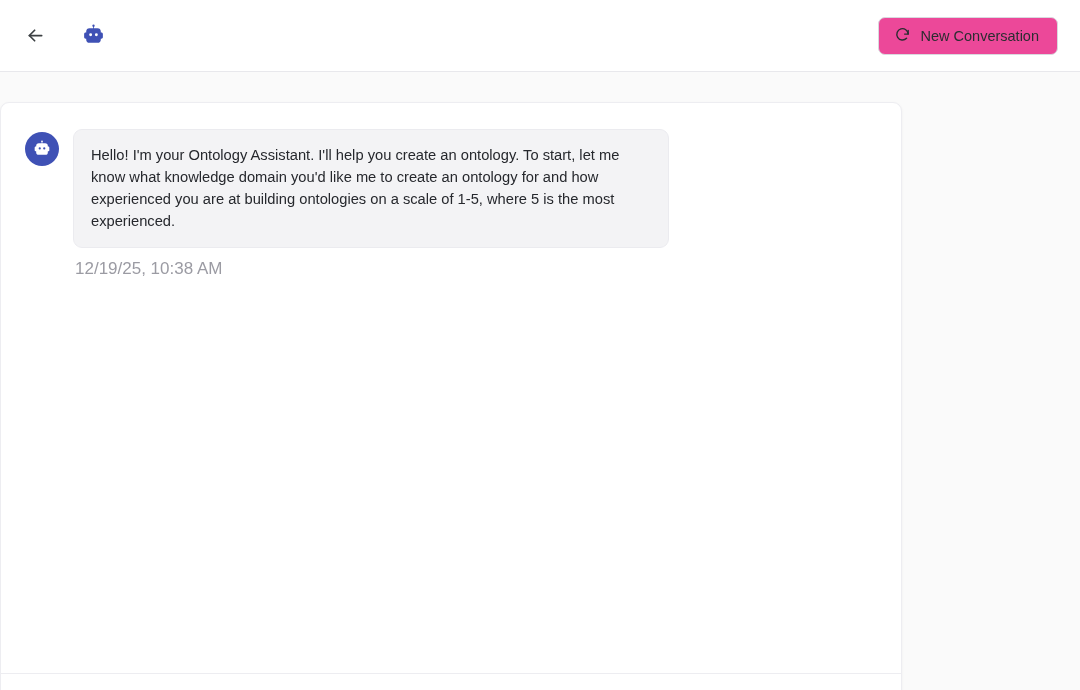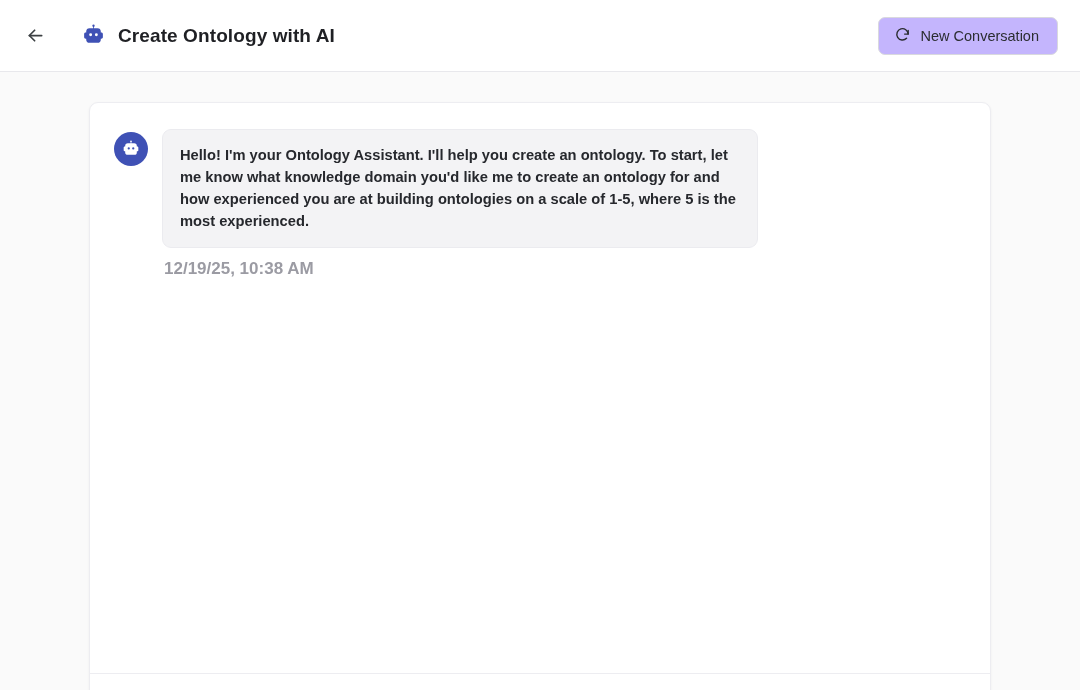--- a/index.html
+++ b/index.html
@@ -59,42 +59,40 @@
   }
   .header-spacer { flex: 1 1 auto; }
   .new-conv-btn {
     display: flex;
     align-items: center;
     gap: 9px;
     height: 38px;
     padding: 0 18px 0 15px;
     border: 1px solid #d9d9de;
     border-radius: 7px;
-    background: #c4b5fd;
+    background: #ec4899;
     cursor: pointer;
     color: #2b2d31;
     font-size: 14.5px;
   }
   .refresh-icon {
     width: 18px;
     height: 18px;
     display: flex;
     align-items: center;
     justify-content: center;
     color: #2b2d31;
   }
 
   
   .body-area {
     flex: 1 1 auto;
     display: flex;
-    justify-content: center;
     padding: 30px 0 0 0;
     overflow: hidden;
-    font-weight: bold;
   }
   .chat-card {
     width: 902px;
     height: 660px;
     background: #ffffff;
     border: 1px solid #ededf1;
     border-radius: 9px;
     box-shadow: 0 1px 3px rgba(16,24,40,0.05);
     display: flex;
     flex-direction: column;
@@ -164,21 +162,20 @@
         <polyline points="11 18 5 12 11 6"></polyline>
       </svg>
     </div>
 
     <div class="header-bot-icon">
       <svg width="25" height="25" viewBox="0 0 24 24" fill="currentColor">
         <path d="M12 1.5a1.15 1.15 0 0 1 1.15 1.15c0 .5-.32.93-.77 1.09V5h3.37A3.25 3.25 0 0 1 19 8.25V9h.6c.77 0 1.4.63 1.4 1.4v3.2c0 .77-.63 1.4-1.4 1.4H19v.75A3.25 3.25 0 0 1 15.75 19h-7.5A3.25 3.25 0 0 1 5 15.75V15h-.6A1.4 1.4 0 0 1 3 13.6v-3.2c0-.77.63-1.4 1.4-1.4H5v-.75A3.25 3.25 0 0 1 8.25 5h3.37V3.74A1.15 1.15 0 0 1 12 1.5zM9.25 9.9a1.4 1.4 0 0 0 0 2.8 1.4 1.4 0 0 0 0-2.8zm5.5 0a1.4 1.4 0 0 0 0 2.8 1.4 1.4 0 0 0 0-2.8zM9 15.1h6v1.3H9z"></path>
       </svg>
     </div>
 
-    <div class="header-title">Create Ontology with AI</div>
 
     <div class="header-spacer"></div>
 
     <div class="new-conv-btn">
       <span class="refresh-icon">
         <svg width="17" height="17" viewBox="0 0 24 24" fill="none" stroke="currentColor" stroke-width="2" stroke-linecap="round" stroke-linejoin="round">
           <polyline points="20 5 20 10 15 10"></polyline>
           <path d="M20 10a8 8 0 1 0-2.3 6"></path>
         </svg>
       </span>

